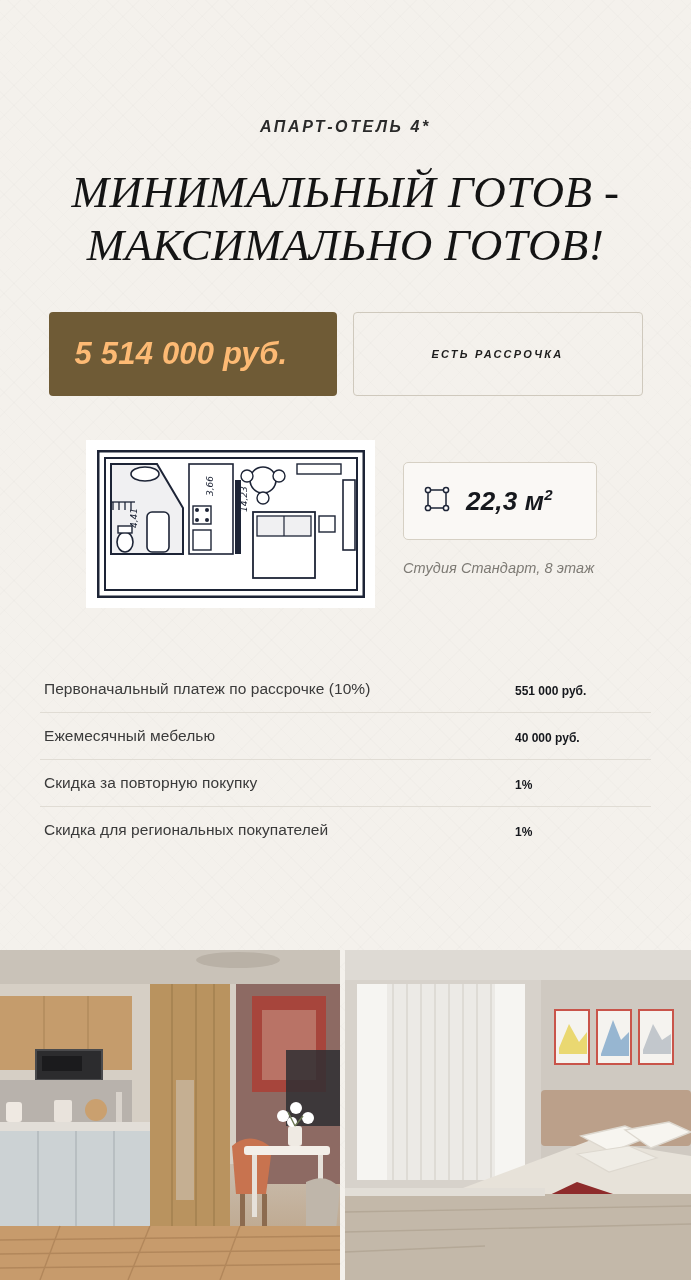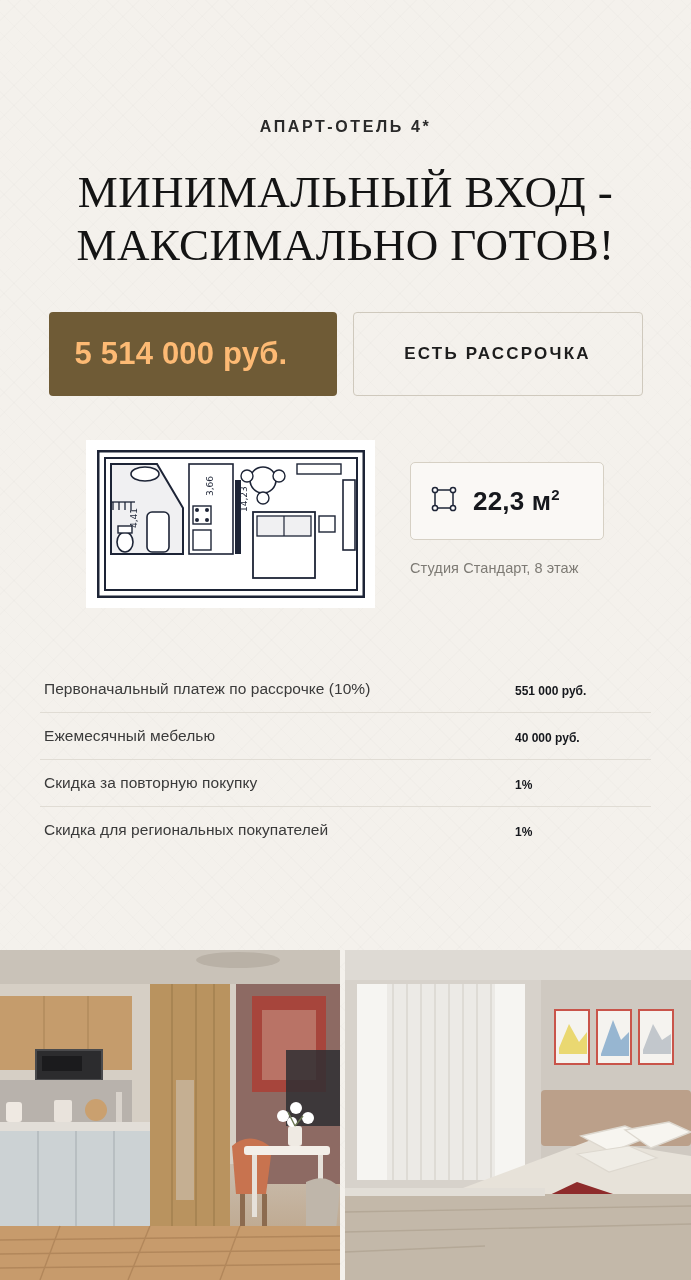--- a/index.html
+++ b/index.html
@@ -15,21 +15,21 @@
     width: 691px;
     height: 1280px;
     background:
       repeating-linear-gradient(135deg, rgba(0,0,0,0.012) 0 1px, rgba(0,0,0,0) 1px 14px),
       repeating-linear-gradient(45deg, rgba(0,0,0,0.012) 0 1px, rgba(0,0,0,0) 1px 14px),
       #f4f1ec;
     overflow: hidden;
   }
 
   
-  .content { padding: 0 46px; }
+  .content { padding: 0 46px; font-style: italic; }
   .eyebrow {
     margin-top: 118px;
     text-align: center;
     font-size: 16px;
     letter-spacing: 2.6px;
     color: #2a2a2a;
     font-weight: 600;
   }
   .headline {
     margin-top: 30px;
@@ -62,35 +62,35 @@
     display: flex;
     align-items: center;
     min-width: 288px;
     justify-content: flex-start;
   }
   .installment-badge {
     background: transparent;
     border: 1px solid #cfc9bd;
     border-radius: 4px;
     padding: 24px 26px;
-    font-size: 17px;
+    font-size: 11px;
     font-weight: 600;
     letter-spacing: 2.2px;
     color: #1d1d1d;
     display: flex;
     align-items: center;
     justify-content: center;
     min-width: 290px;
   }
 
   
   .plan-row {
     margin-top: 44px;
     display: flex;
-    gap: 35px;
+    gap: 28px;
     align-items: flex-start;
     padding-left: 40px;
   }
   .plan-card {
     background: #ffffff;
     padding: 10px;
     width: 289px;
     height: 168px;
     display: flex;
     align-items: center;
@@ -179,21 +179,21 @@
 </head>
 <body>
 
 <div class="page">
 
   <div class="content">
 
     <div class="eyebrow">АПАРТ-ОТЕЛЬ 4*</div>
 
     <h1 class="headline">
-      <span class="l1">МИНИМАЛЬНЫЙ ВХОД -</span>
+      <span class="l1">МИНИМАЛЬНЫЙ ГОТОВ -</span>
       <span class="l2">МАКСИМАЛЬНО ГОТОВ!</span>
     </h1>
 
     <div class="price-row">
       <div class="price-badge">5 514 000 руб.</div>
       <div class="installment-badge">ЕСТЬ РАССРОЧКА</div>
     </div>
 
     <div class="plan-row">
 

